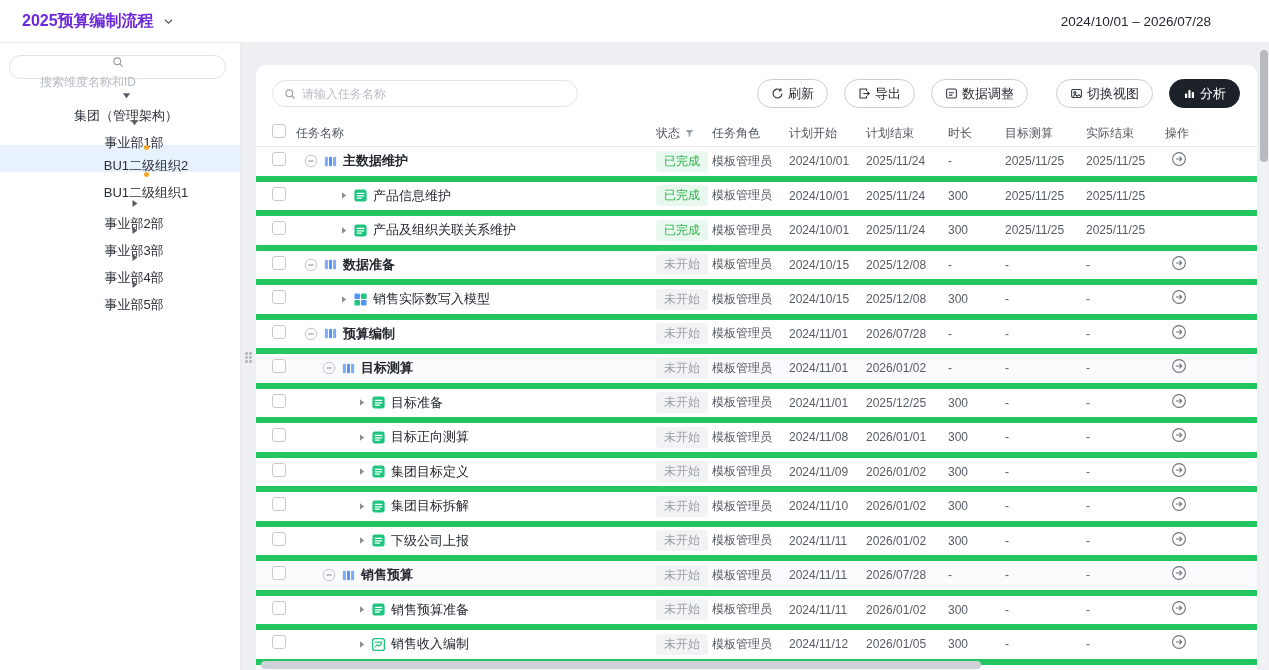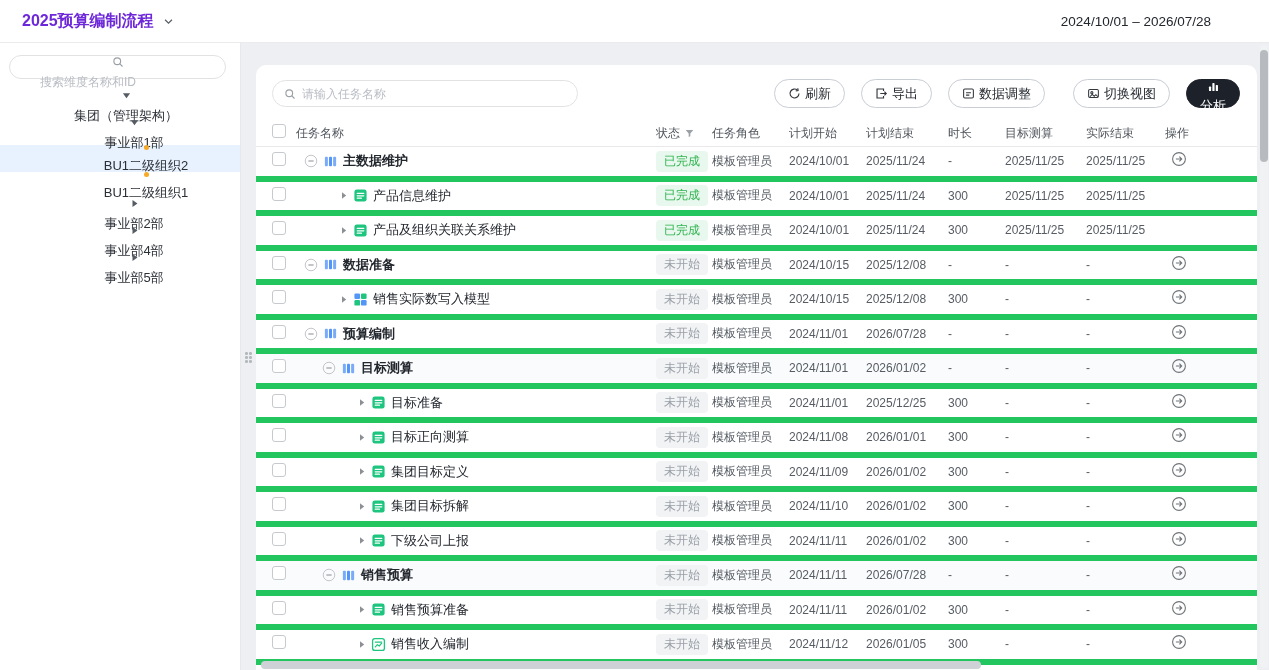--- a/index.html
+++ b/index.html
@@ -28,21 +28,21 @@
   .ic { display:inline-flex; align-items:center; justify-content:center; line-height:0; }
 
   main { flex:1; min-width:0; padding:22px 12px 0 15px; position:relative; }
   .card { background:#fff; border-radius:10px 10px 0 0; height:100%; position:relative; overflow:hidden; }
 
   .toolbar { display:flex; justify-content:space-between; align-items:center; padding:14px 17px 12px 16px; }
   .t-search { width:306px; height:27px; border:1px solid #e2e2e2; border-radius:15px; display:flex; align-items:center; gap:6px; padding:0 11px; }
   .tb-group { display:flex; gap:16px; align-items:center; }
   .tb-btn { height:29px; padding:0 13px; border:1px solid #c9cdd4; border-radius:15px; background:#fff; display:inline-flex; align-items:center; gap:4px; font-size:13px; color:#1f2329; cursor:pointer; font-family:inherit; white-space:nowrap; }
   .tb-btn:nth-child(4) { margin-left:12px; }
-  .tb-btn.primary { background:#1d2129; border-color:#1d2129; color:#fff;flex-direction:column; }
+  .tb-btn.primary { background:#1d2129; border-color:#1d2129; color:#fff; }
 
   .thead-row, .trow { display:grid; grid-template-columns:24px 360px 56px 77px 77px 82px 57px 81px 79px 1fr; align-items:center; padding:0 16px; }
   .thead-row { height:27px; border-bottom:1px solid #e9e9e9; }
   .th { font-size:12px; color:#51565d; display:flex; align-items:center; gap:4px; white-space:nowrap; }
   .trow { height:34.5px; border-bottom:6px solid #22c55e; }
   .trow.shaded { background:#fafbfc; }
   .checkbox { width:14px; height:14px; border:1px solid #c6c9ce; border-radius:3px; background:#fff; display:inline-block; cursor:pointer; }
   .cell.name { display:flex; align-items:center; gap:5px; font-size:13px; color:#23272e; white-space:nowrap; overflow:hidden; }
   .name .nlabel { cursor:pointer; }
   .name .nlabel.group { font-weight:700; }
@@ -122,20 +122,28 @@
               </svg>
             </span>
             <span class="tlabel">事业部2部</span>
           </div>
           <div class="tree-item lvl1">
             <span class="ic ">
               <svg width="9" height="9" viewBox="0 0 10 10">
                 <path d="M2.8 1v8L8.3 5z" fill="#565c63"></path>
               </svg>
             </span>
+            <span class="tlabel">事业部3部</span>
+          </div>
+          <div class="tree-item lvl1">
+            <span class="ic ">
+              <svg width="9" height="9" viewBox="0 0 10 10">
+                <path d="M2.8 1v8L8.3 5z" fill="#565c63"></path>
+              </svg>
+            </span>
             <span class="tlabel">事业部4部</span>
           </div>
           <div class="tree-item lvl1">
             <span class="ic ">
               <svg width="9" height="9" viewBox="0 0 10 10">
                 <path d="M2.8 1v8L8.3 5z" fill="#565c63"></path>
               </svg>
             </span>
             <span class="tlabel">事业部5部</span>
           </div>

